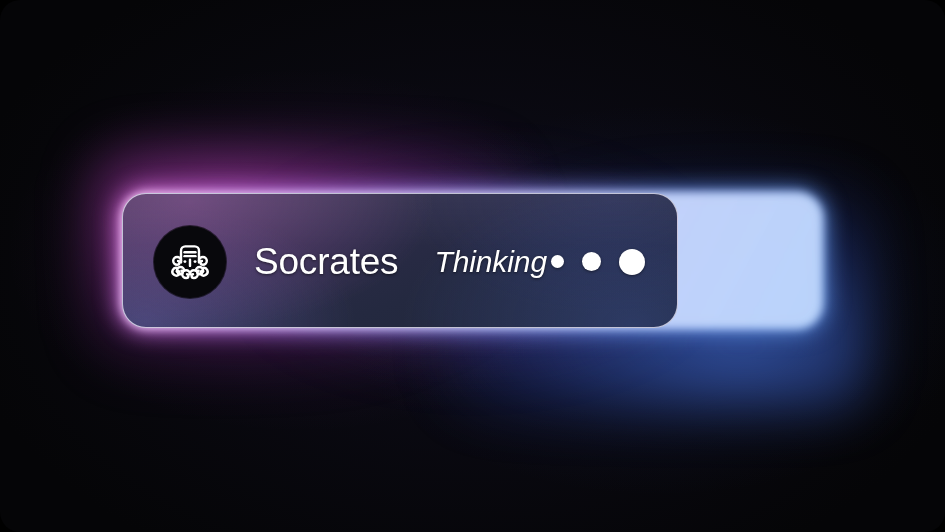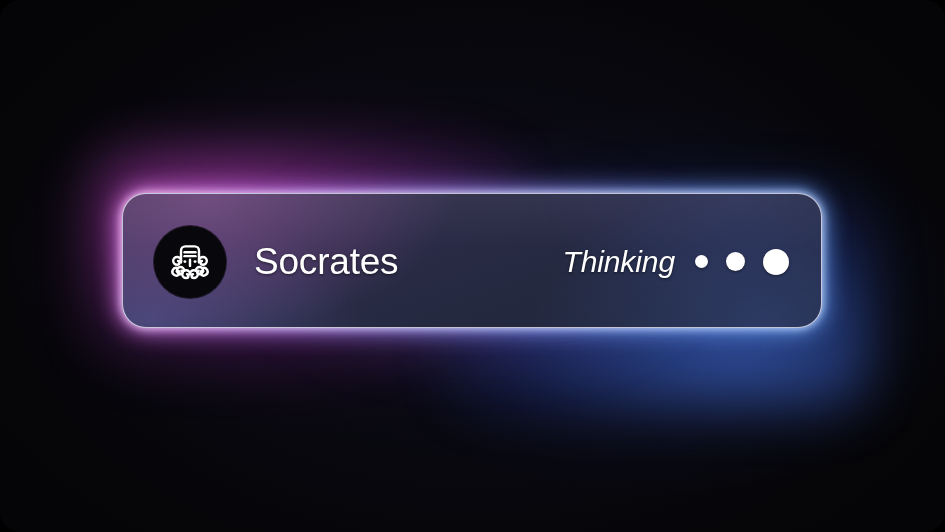--- a/index.html
+++ b/index.html
@@ -86,21 +86,21 @@
         rgba(205, 215, 252, 0.92) 60%,
         rgba(190, 215, 252, 0.95) 100%);
     filter: blur(4px);
   }
 
   
   #card {
     position: absolute;
     left: 122px;
     top: 193px;
-    width: 700px;
+    width: 556px;
     height: 135px;
     border-radius: 24px;
     border: 1px solid rgba(234, 232, 248, 0.80);
     box-sizing: border-box;
     background:
       radial-gradient(ellipse 360px 190px at 12% 6%,  rgba(150, 88, 160, 0.55), rgba(0,0,0,0) 68%),
       radial-gradient(ellipse 300px 170px at 4% 96%,  rgba(118, 112, 196, 0.40), rgba(0,0,0,0) 70%),
       radial-gradient(ellipse 320px 200px at 92% 98%, rgba(70, 96, 180, 0.34), rgba(0,0,0,0) 72%),
       radial-gradient(ellipse 280px 160px at 88% 4%,  rgba(58, 64, 128, 0.30), rgba(0,0,0,0) 72%),
       linear-gradient(160deg, #3a3250 0%, #2b2b47 38%, #242940 62%, #1f2639 100%);
@@ -149,21 +149,21 @@
   }
 
   
   #status-area {
     position: absolute;
     right: 32px;
     top: 0;
     height: 135px;
     display: flex;
     align-items: center;
-    gap: 20px;
+    gap: 4px;
     margin-left: 48px;
   }
   #status-label {
     font-size: 30px;
     font-style: italic;
     font-weight: 400;
     color: #ffffff;
     letter-spacing: -0.1px;
     text-shadow: 0 1px 3px rgba(0,0,0,0.55);
     white-space: nowrap;

